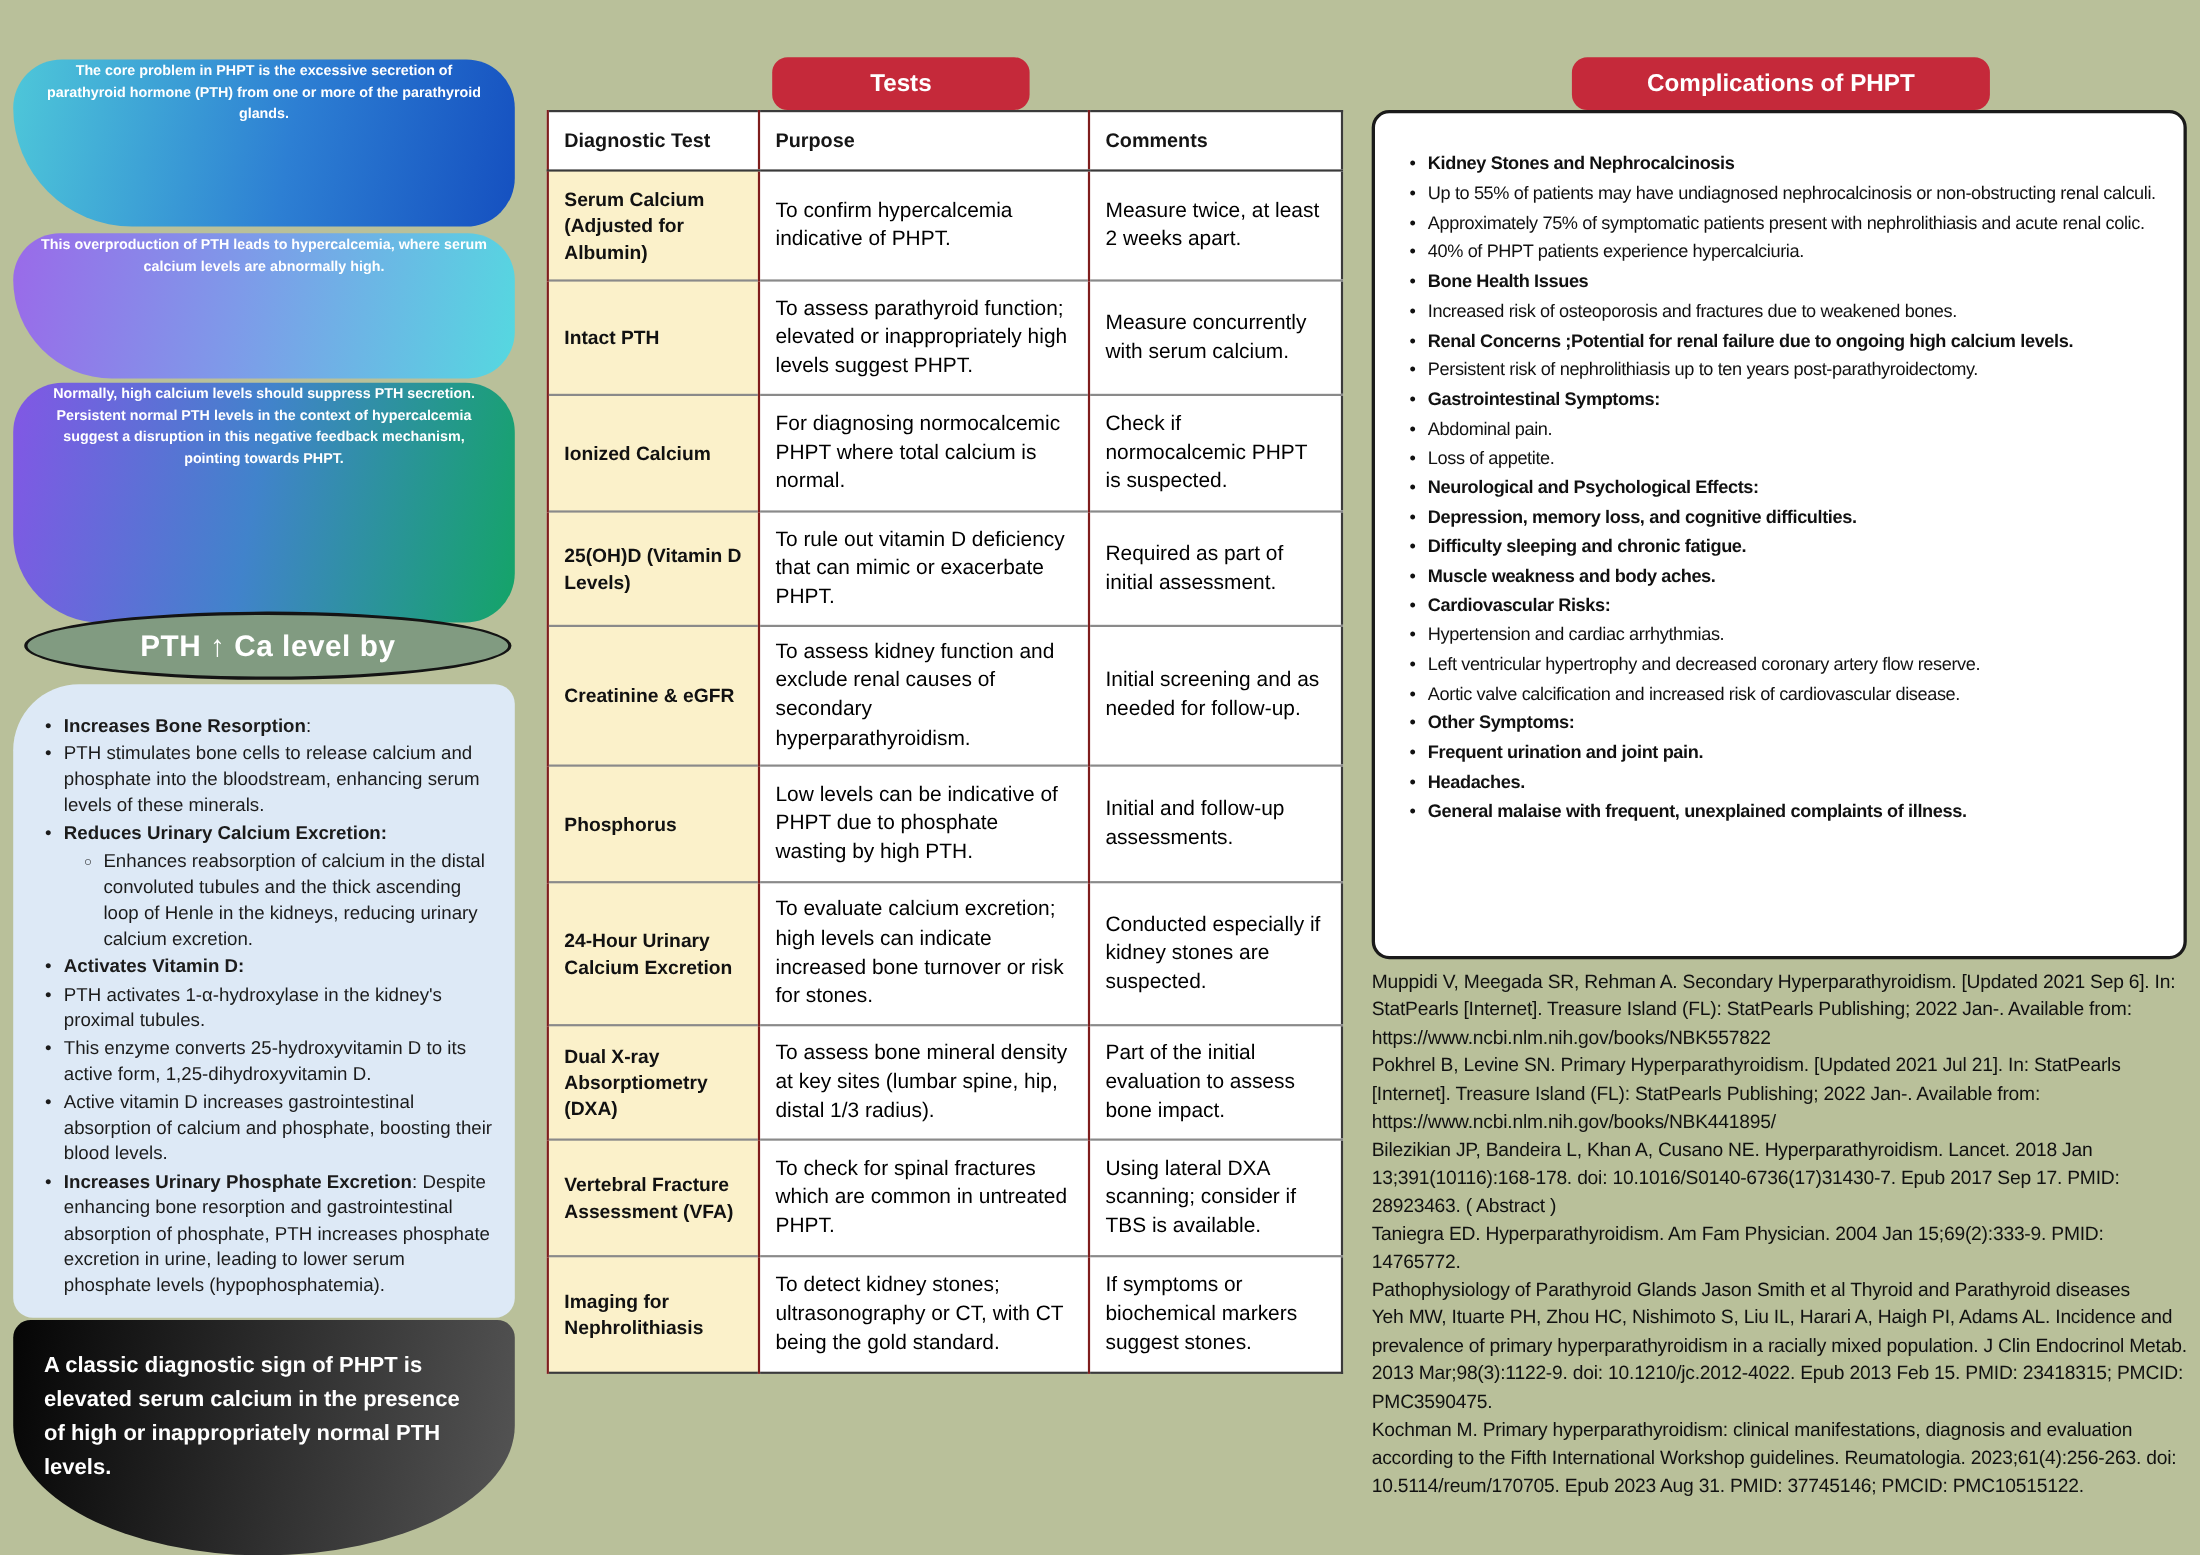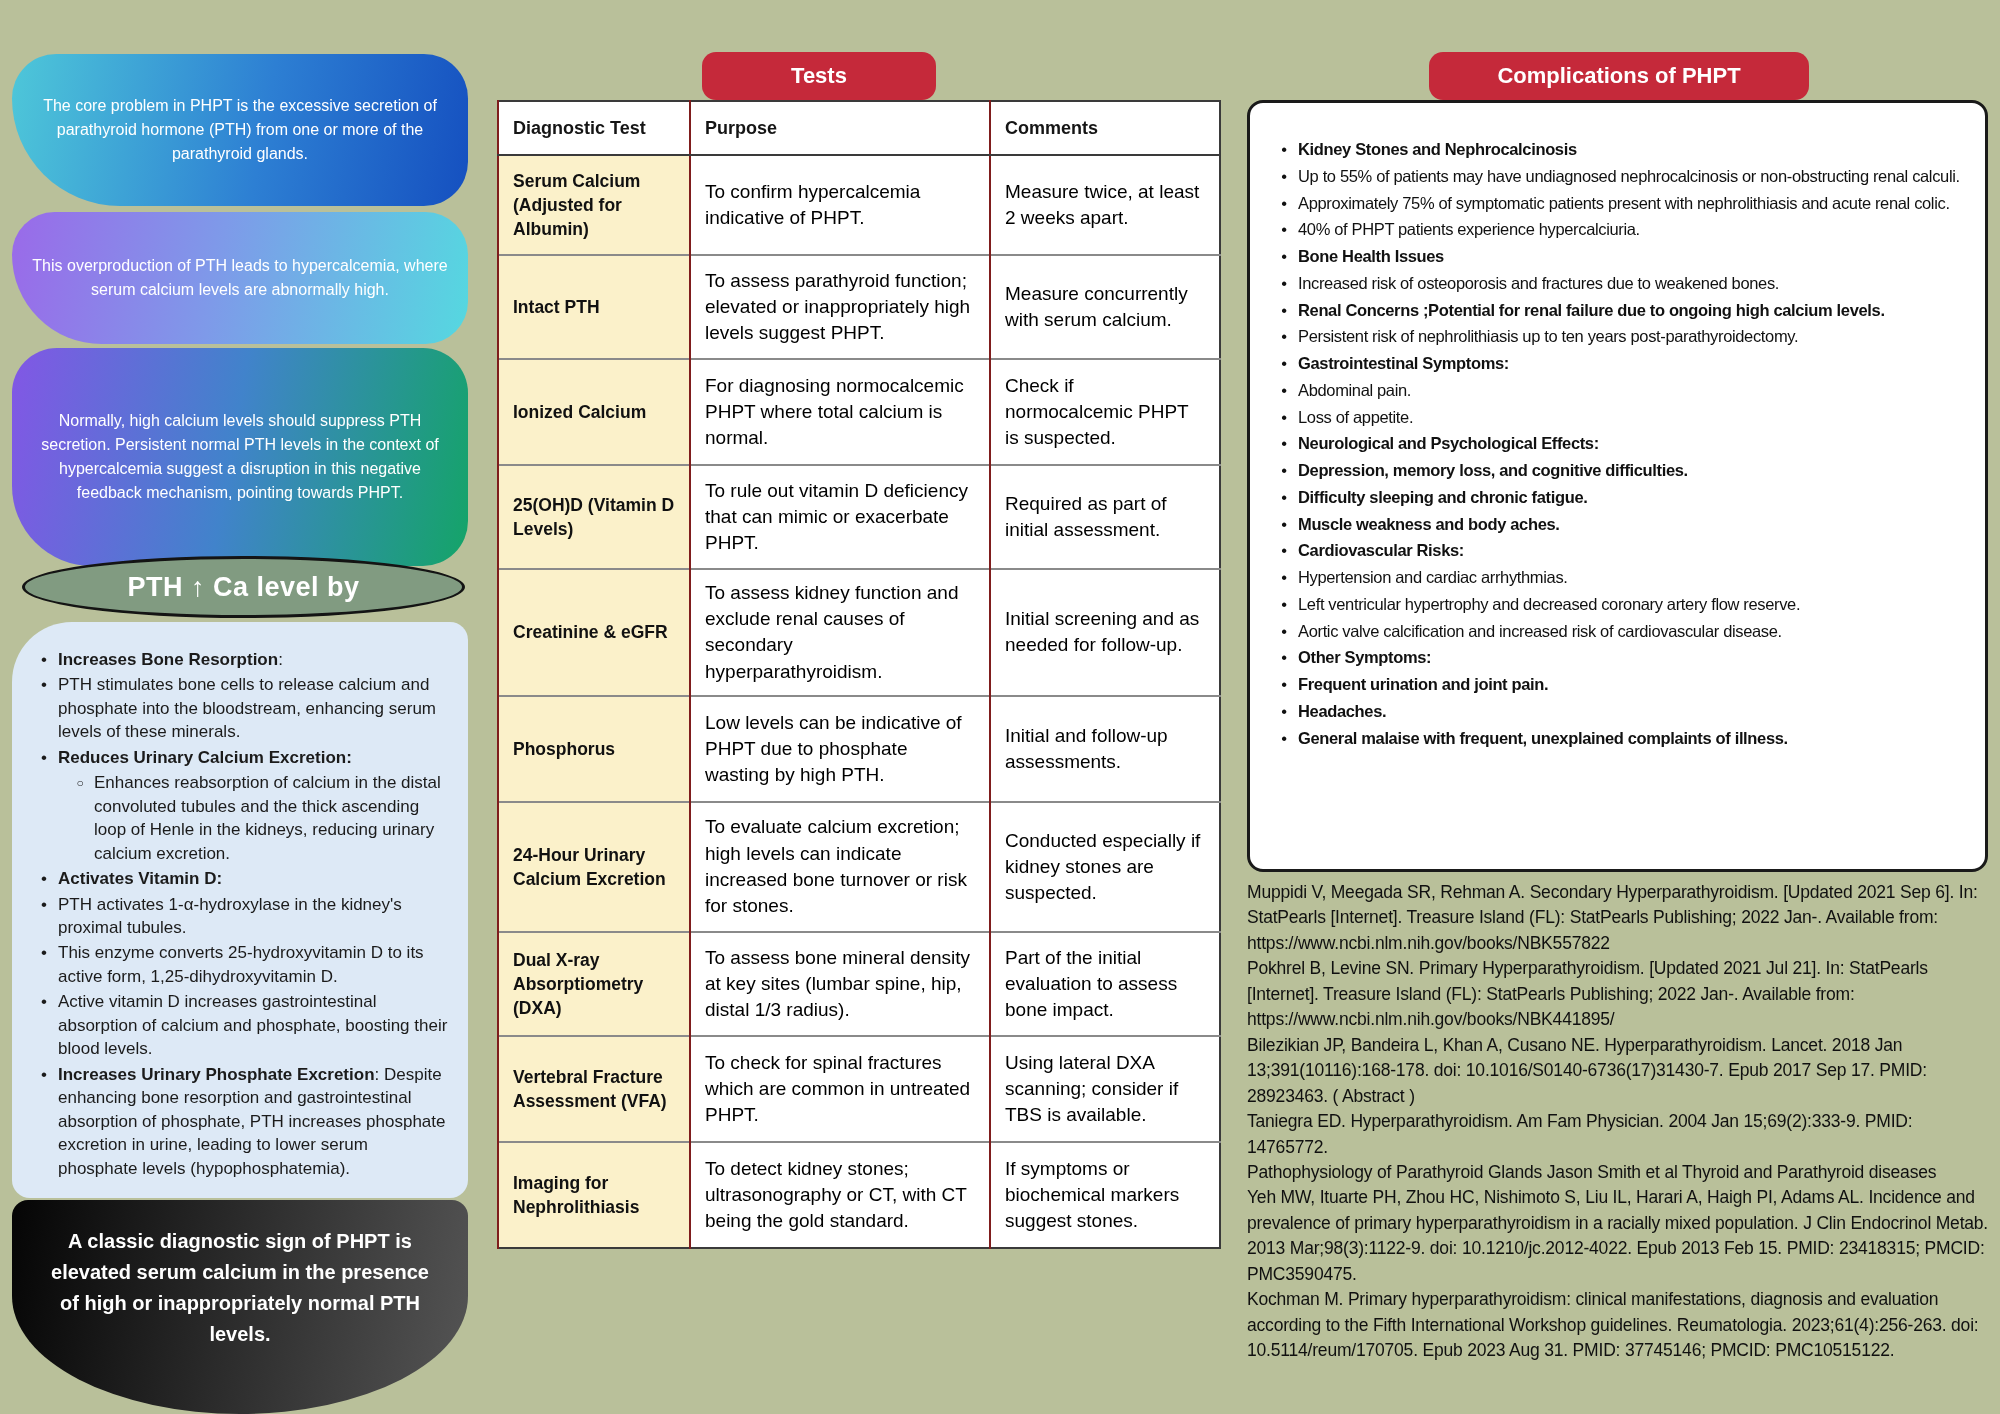--- a/index.html
+++ b/index.html
@@ -5,23 +5,23 @@
   html,body{margin:0;padding:0;}
   #poster{
     position:relative; width:2000px; height:1414px; overflow:hidden;
     background:#b9c09a;
     font-family:"Liberation Sans","DejaVu Sans",sans-serif;
     color:#151515;
   }
   
   .grad-box{
     position:absolute; left:12px; width:456px;
-    display:flex; align-items:center; justify-content:center;
-    text-align:center; color:#ffffff; font-weight:400;
-    font-size:16px; line-height:1.5; padding:0 20px; box-sizing:border-box;
+    display:flex; align-items:flex-start; justify-content:center;
+    text-align:center; color:#ffffff; font-weight:700;
+    font-size:13px; line-height:1.5; padding:0 20px; box-sizing:border-box;
   }
   #box1{top:54px;  height:152px; border-radius:45px 45px 45px 110px;
         background:linear-gradient(100deg,#4ec7d9 0%,#2d7fd3 55%,#1550c0 100%);}
   #box2{top:212px; height:132px; border-radius:45px 45px 45px 95px;
         background:linear-gradient(100deg,#9a6ae9 0%,#7e9ae9 45%,#55d8e0 100%);}
   #box3{top:348px; height:218px; border-radius:45px 45px 45px 80px;
         background:linear-gradient(100deg,#8257e5 0%,#4183cb 48%,#14a468 100%);}
   #ellipse-hdr{
     position:absolute; left:22px; top:556px; width:443px; height:62px;
     background:#819b81; border:3px solid #141414; border-radius:50%;
@@ -32,21 +32,21 @@
     position:absolute; left:12px; top:622px; width:456px; height:576px;
     background:#dde9f6; border-radius:60px 18px 18px 18px;
     padding:26px 16px 14px 18px; box-sizing:border-box;
     font-size:17px; line-height:1.38; color:#1b1b1b;
   }
   #black-box{
     position:absolute; left:12px; top:1200px; width:456px; height:214px;
     background:linear-gradient(100deg,#050505 0%,#555555 100%);
     border-radius:16px 16px 50% 50% / 16px 16px 118px 118px;
     color:#ffffff; font-weight:700; font-size:20px; line-height:1.55;
-    text-align:center; padding:26px 28px 0; box-sizing:border-box;
+    padding:26px 28px 0; box-sizing:border-box;
   }
   
   .bullet-row{display:flex; margin:0 0 2px 0;}
   .bullet-row .marker{flex:0 0 28px; text-align:center;}
   .bullet-row .marker::before{content:"\2022";}
   .bullet-row.lvl2{padding-left:36px;}
   .bullet-row.lvl2 .marker::before{content:"\25CB"; font-size:12px; position:relative; top:-1px;}
   .bullet-row .btext{flex:1;}
   .bullet-row b{font-weight:700;}
   

